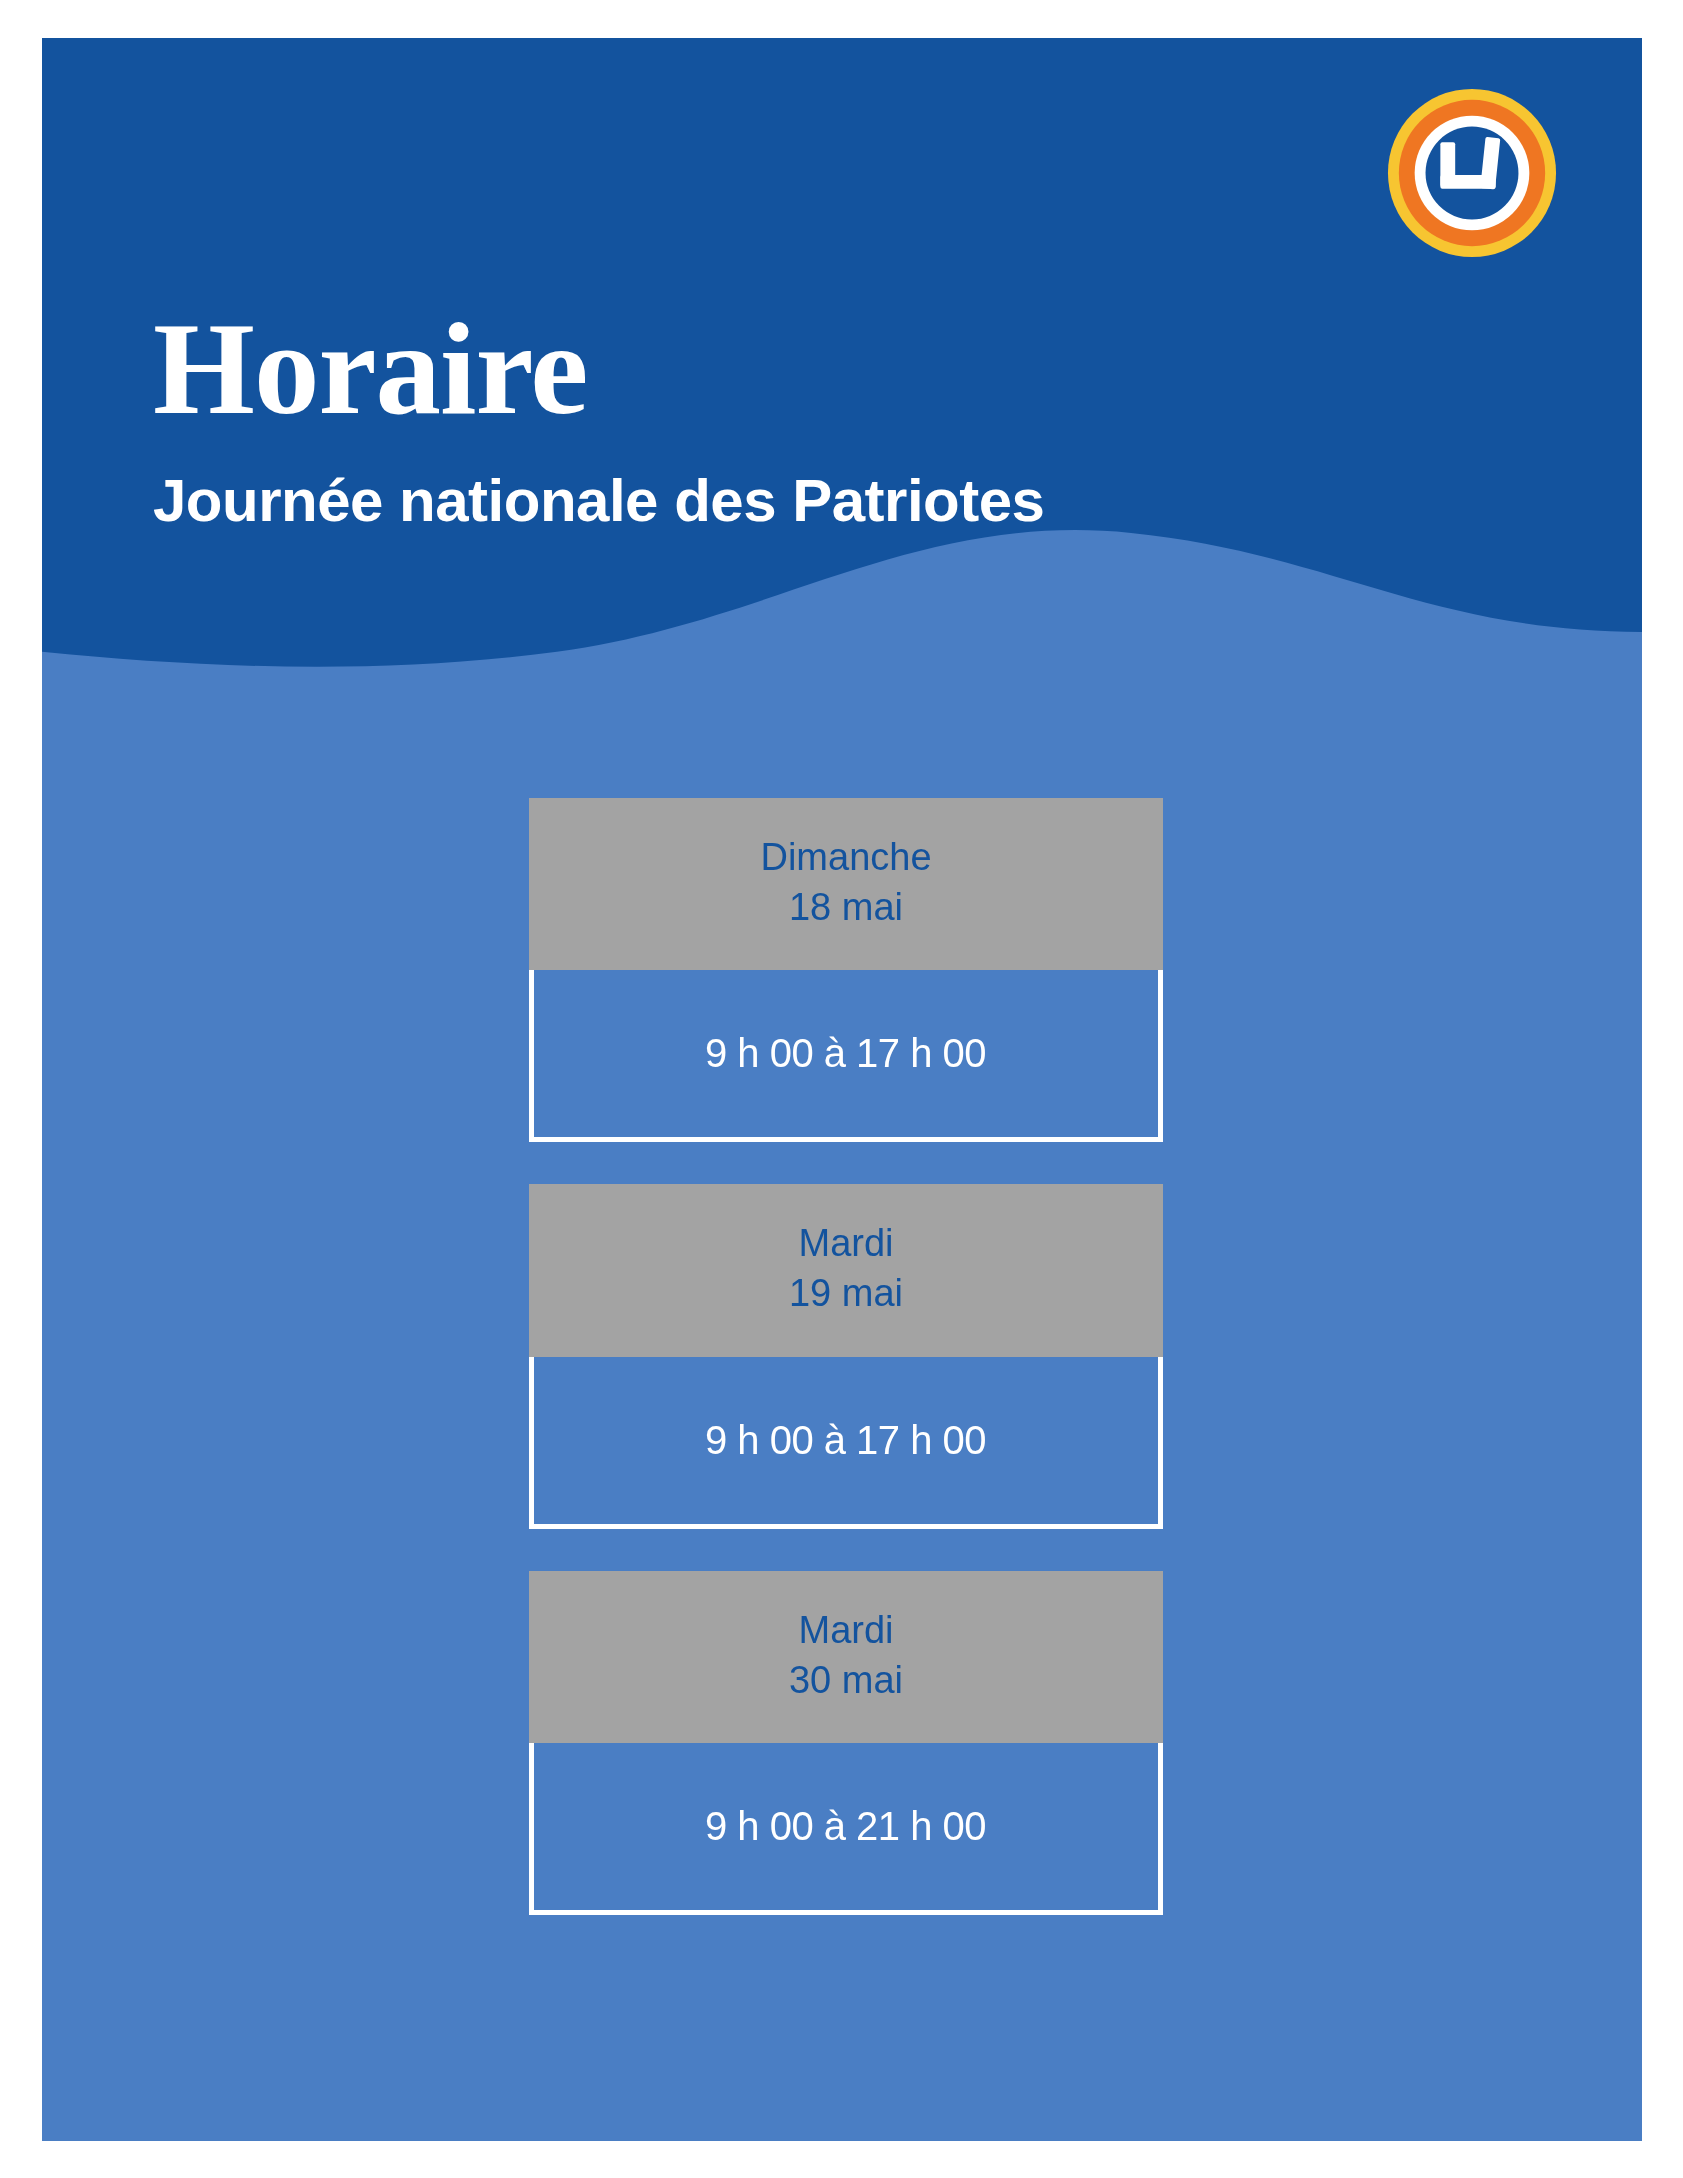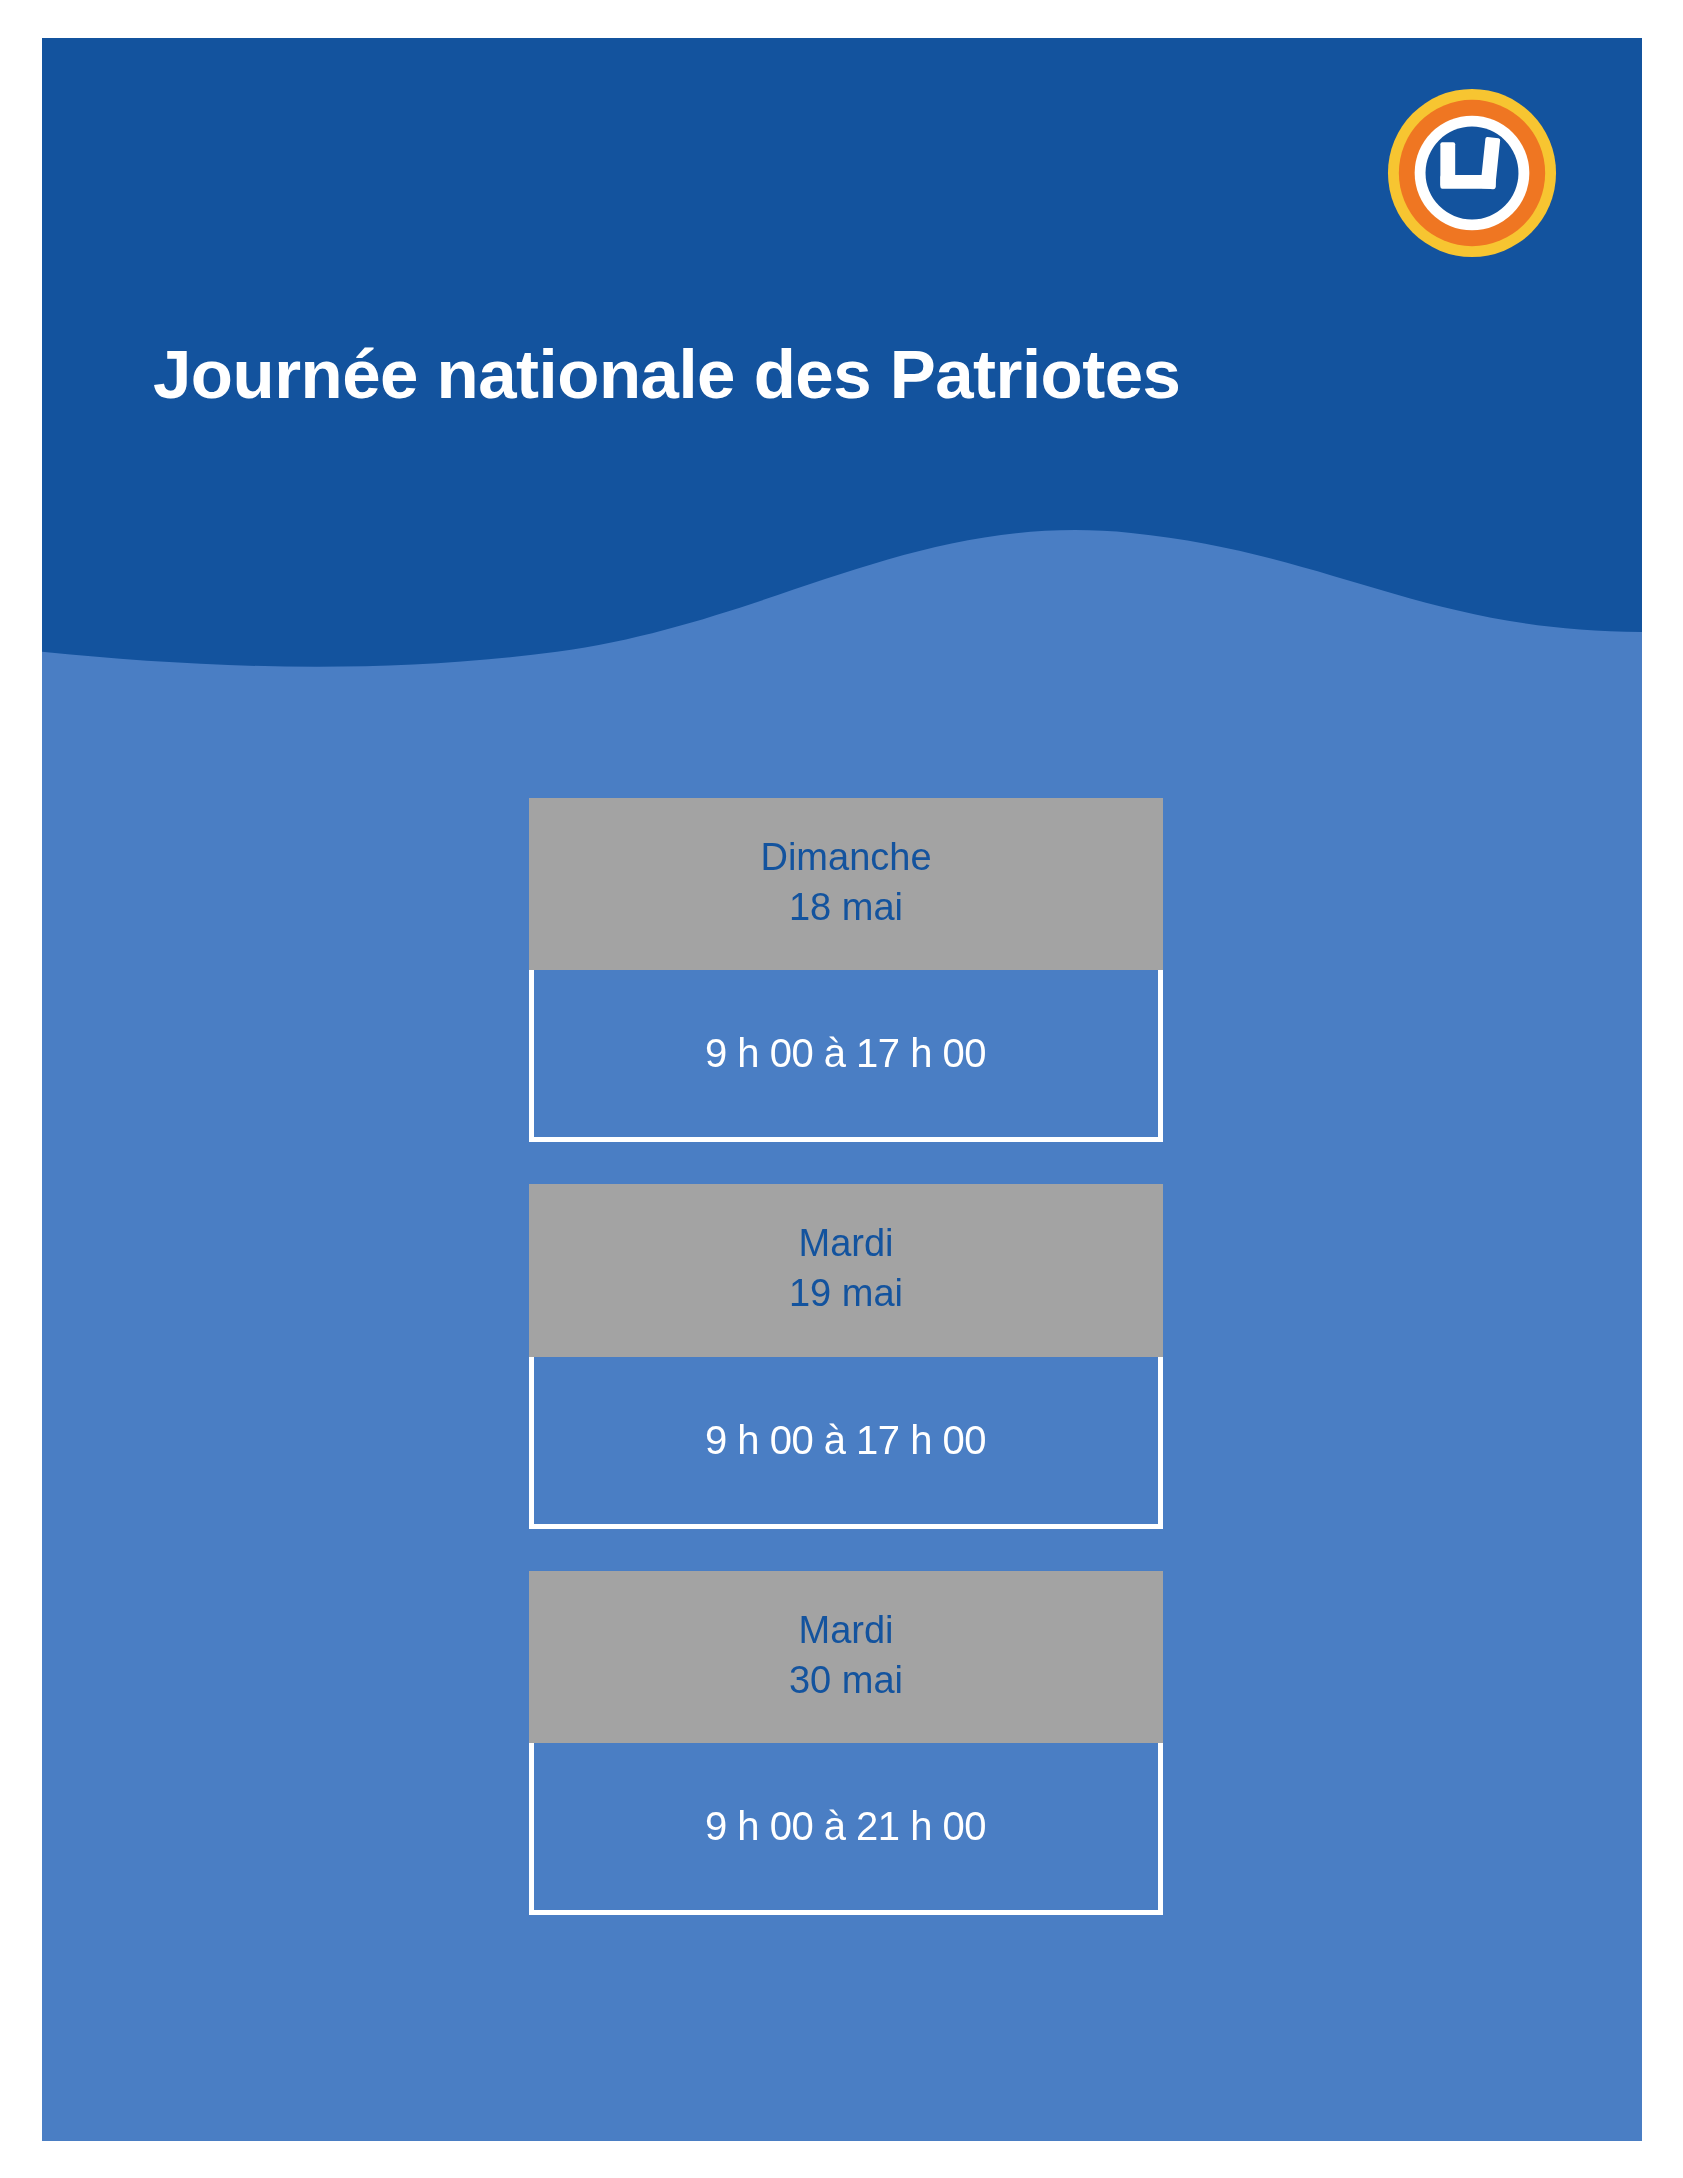--- a/index.html
+++ b/index.html
@@ -61,21 +61,21 @@
     font-weight: bold;
     font-size: 131px;
     line-height: 1.0;
     color: #ffffff;
     margin: 0;
     letter-spacing: -1px;
   }
   .poster-subtitle {
     font-family: "Liberation Sans", sans-serif;
     font-weight: bold;
-    font-size: 69px;
+    font-size: 60px;
     line-height: 1.1;
     color: #ffffff;
     margin: 34px 0 0 0;
     letter-spacing: -0.5px;
   }
 
   
   .schedule {
     position: absolute;
     left: 487px;
@@ -129,20 +129,21 @@
         <circle cx="88" cy="88" r="47" fill="#13539e"></circle>
         <g fill="#ffffff">
           <rect x="56" y="57" width="15" height="45" rx="2"></rect>
           <rect x="56" y="90" width="56" height="14" rx="2"></rect>
           <rect x="99" y="52" width="15" height="52" rx="2" transform="rotate(6 106 78)"></rect>
         </g>
       </svg>
     </div>
 
     <div class="title-block">
+      <h1 class="poster-title">Horaire</h1>
       <h2 class="poster-subtitle">Journée nationale des Patriotes</h2>
     </div>
   </div>
 
   <div class="schedule">
 
     <div class="card">
       <div class="card-day">
         <span>Dimanche</span>
         <span class="daynum">18 mai</span>

